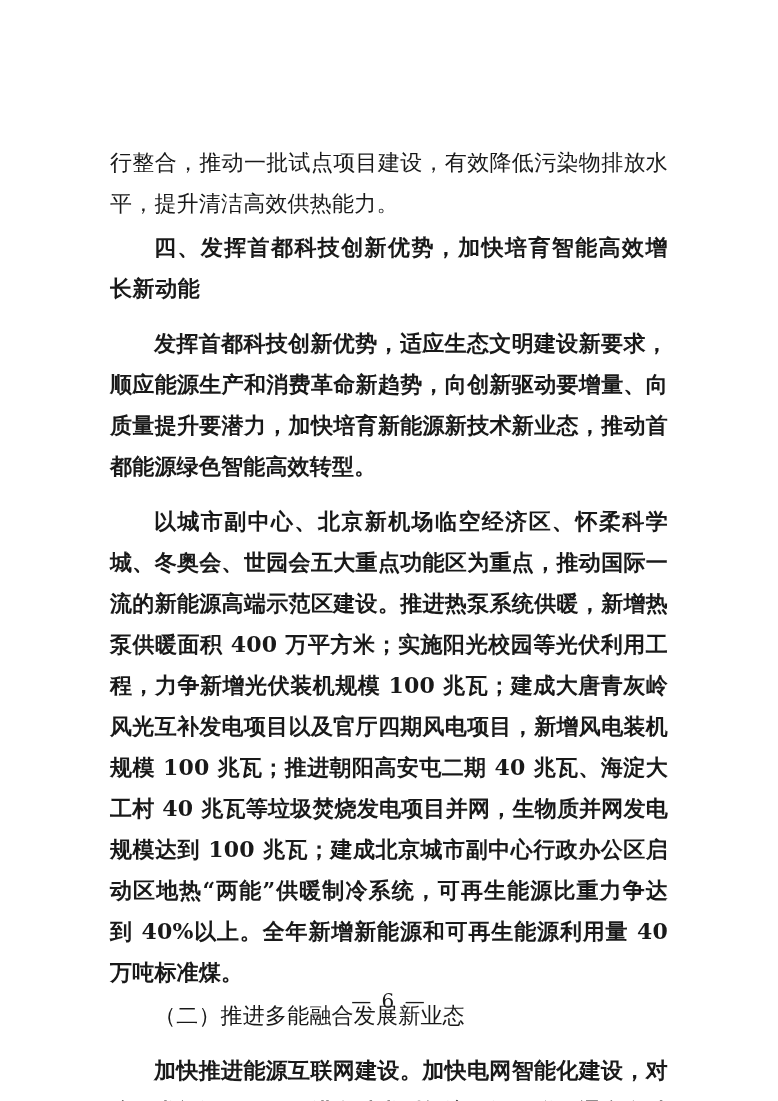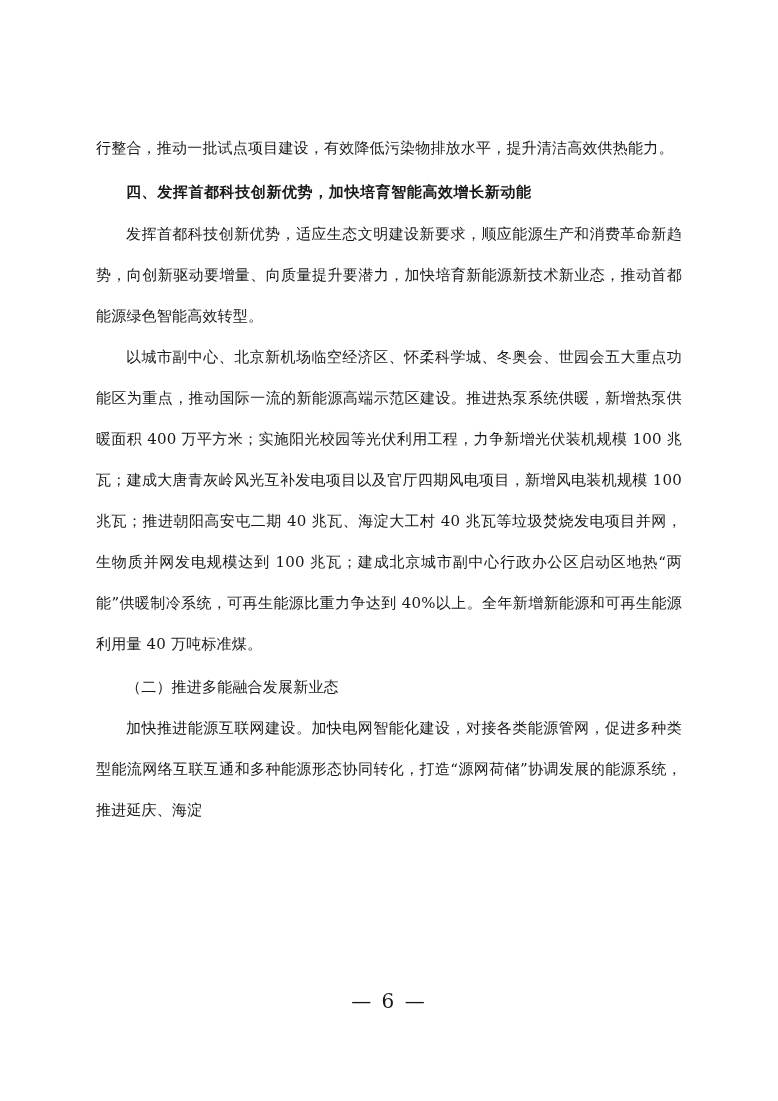--- a/index.html
+++ b/index.html
@@ -18,30 +18,31 @@
     position: relative;
     width: 778px;
     height: 1101px;
     box-sizing: border-box;
     padding: 128px 96px 0 96px;
   }
   .doc-body {
     width: 586px;
   }
   p {
-    margin: 0;
-    font-size: 15px;
+    margin: 14px;
+    font-size: 22px;
     line-height: 41px;
     text-align: justify;
     text-justify: inter-ideograph;
     letter-spacing: 0.2px;
     color: #191919;
   }
   .indent {
     text-indent: 2em;
+    font-weight: bold;
   }
   .heading {
     font-weight: bold;
     text-indent: 2em;
     margin-top: 3px;
     margin-bottom: 1px;
     letter-spacing: 0.6px;
   }
   .subheading {
     text-indent: 2em;

